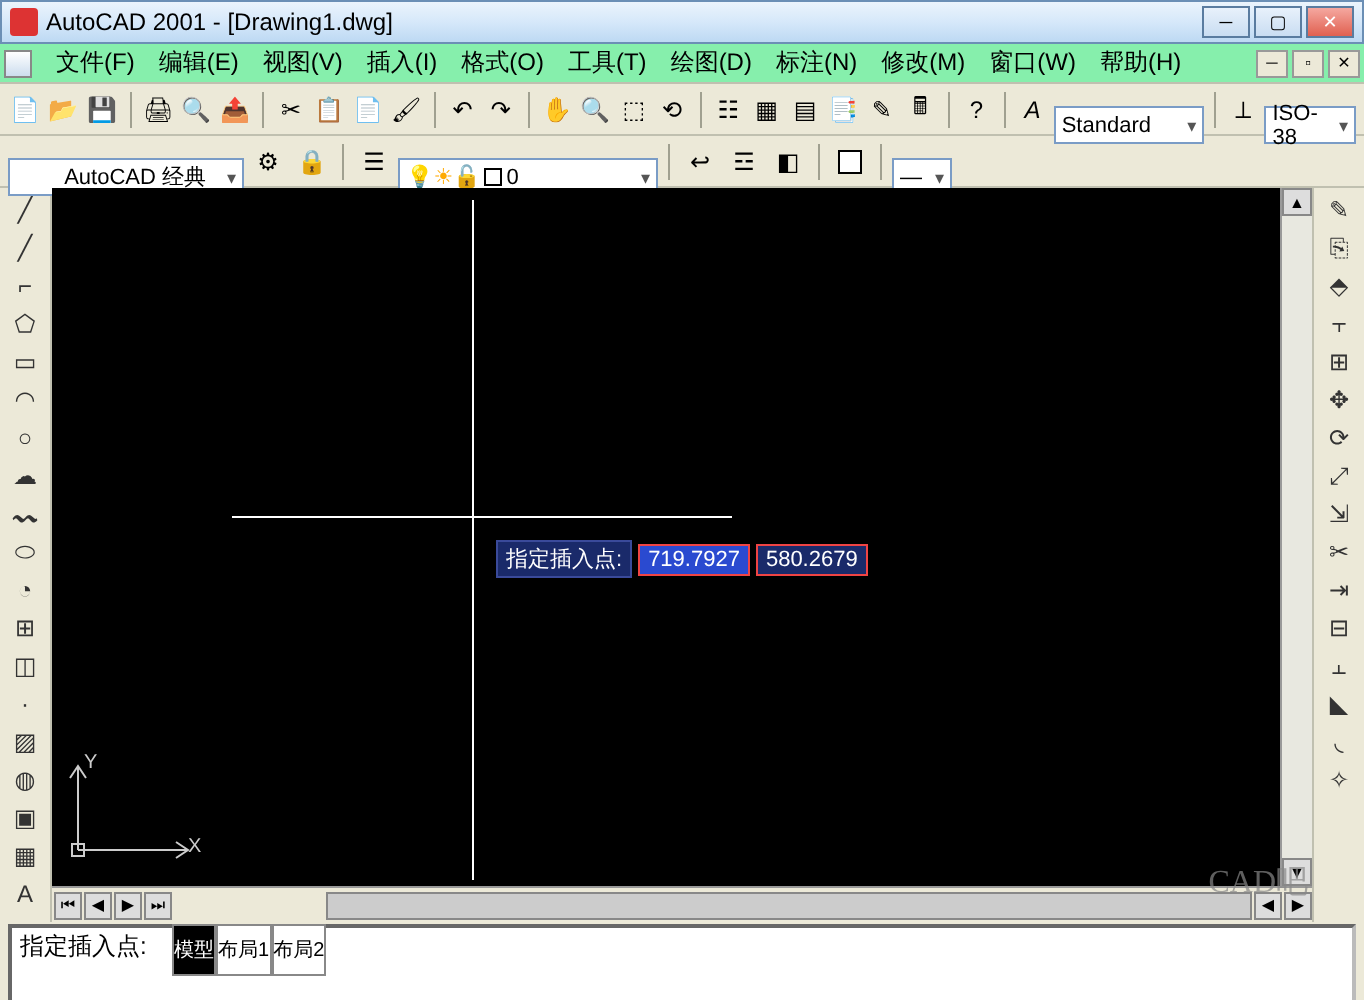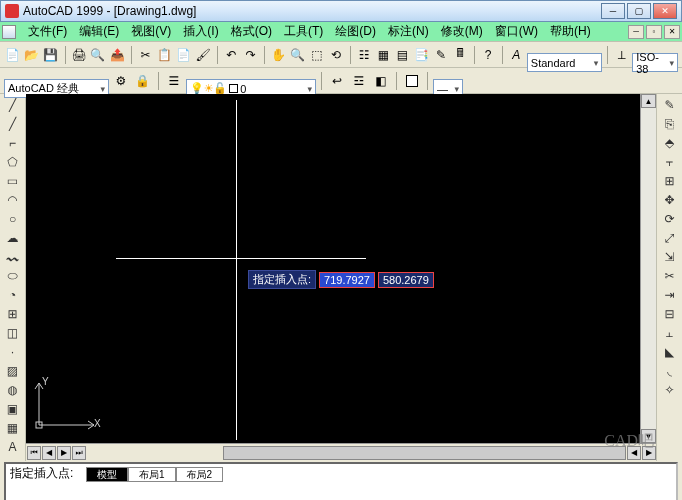--- a/index.html
+++ b/index.html
@@ -38,38 +38,38 @@
 .ucs .yl { position: absolute; left: 8px; top: -4px; }
 .ucs .xl { position: absolute; left: 60px; top: 38px; }
 
 .dyninput { position: absolute; left: 222px; top: 176px; display: flex; gap: 3px; align-items: center; }
 .dyninput .lbl { background: #1a2a6a; color: #fff; border: 1px solid #3a4a9a; padding: 1px 4px; font-size: 11px; }
 .dyninput .fld { background: #1a2a6a; color: #fff; border: 1px solid #ef4444; padding: 1px 4px; font-size: 11px; min-width: 50px; }
 .dyninput .fld.sel { background: #2a4ad0; }
 
 .canvasnav { height: 18px; background: #ece9d8; display: flex; align-items: center; font-size: 10px; border-top: 1px solid #999; }
 .canvasnav .navbtn { width: 14px; height: 14px; border: 1px solid #888; background: #ddd; display: flex; align-items: center; justify-content: center; font-size: 8px; cursor: pointer; margin-left: 1px; }
-.canvasnav .tab { padding: 1px 10px; border: 1px solid #888; background: #fff; height: 15px; cursor: pointer; display: flex; align-items: center; margin-top: 44px; }
+.canvasnav .tab { padding: 1px 0; border: 1px solid #888; background: #fff; height: 26px; cursor: pointer; display: flex; align-items: center; margin-top: 44px; }
 .canvasnav .tab.active { background: #000; color: #fff; }
 .canvasnav .rest { flex: 1; background: #ccc; height: 14px; border: 1px solid #888; }
 
 .vscroll { width: 16px; background: #ece9d8; border-left: 1px solid #999; display: flex; flex-direction: column; }
 .vscroll .sbtn { height: 14px; border: 1px solid #888; background: #ddd; font-size: 8px; display: flex; align-items: center; justify-content: center; }
 .vscroll .strack { flex: 1; background: #e8e8e0; }
 
 .cmdwin { height: 42px; background: #fff; border: 2px inset #bbb; margin: 1px 4px; font-family: Consolas, monospace; font-size: 12px; padding: 1px 4px; overflow: hidden; }
 .cmdwin .line { white-space: nowrap; }
 .watermark { position: absolute; right: 28px; bottom: 48px; color: #888; font-size: 16px; font-family: cursive; opacity: .7; pointer-events: none; }
 </style>
 </head>
 <body>
 
 <div class="titlebar">
   <div class="appicon"></div>
-  <div class="title">AutoCAD 1999 - [Drawing1.dwg]</div>
+  <div class="title">AutoCAD 2001 - [Drawing1.dwg]</div>
   <div class="winbtns">
     <div class="winbtn">─</div>
     <div class="winbtn">▢</div>
     <div class="winbtn close">✕</div>
   </div>
 </div>
 
 <div class="menubar">
   <div class="docicon"></div>
   <div class="mitem">文件(F)</div>
@@ -125,21 +125,21 @@
       <span>Standard</span>
     </div>
   <div class="sep"></div>
   <div class="tbtn">⟂</div>
   <div class="combo" style="width:50px;">
       <span>ISO-38</span>
     </div>
 </div>
 
 <div class="toolbar">
-  <div class="combo" style="width:105px;">
+  <div class="combo" style="width:118px;justify-content:flex-end;">
       <span>AutoCAD 经典</span>
     </div>
   <div class="tbtn">⚙</div>
   <div class="tbtn">🔒</div>
   <div class="sep"></div>
   <div class="tbtn">☰</div>
   <div class="combo" style="width:130px;">
     <span style="color:#cc0;">💡</span>
     <span style="color:#fa0;">☀</span>
     <span style="color:#888;">🔓</span>

